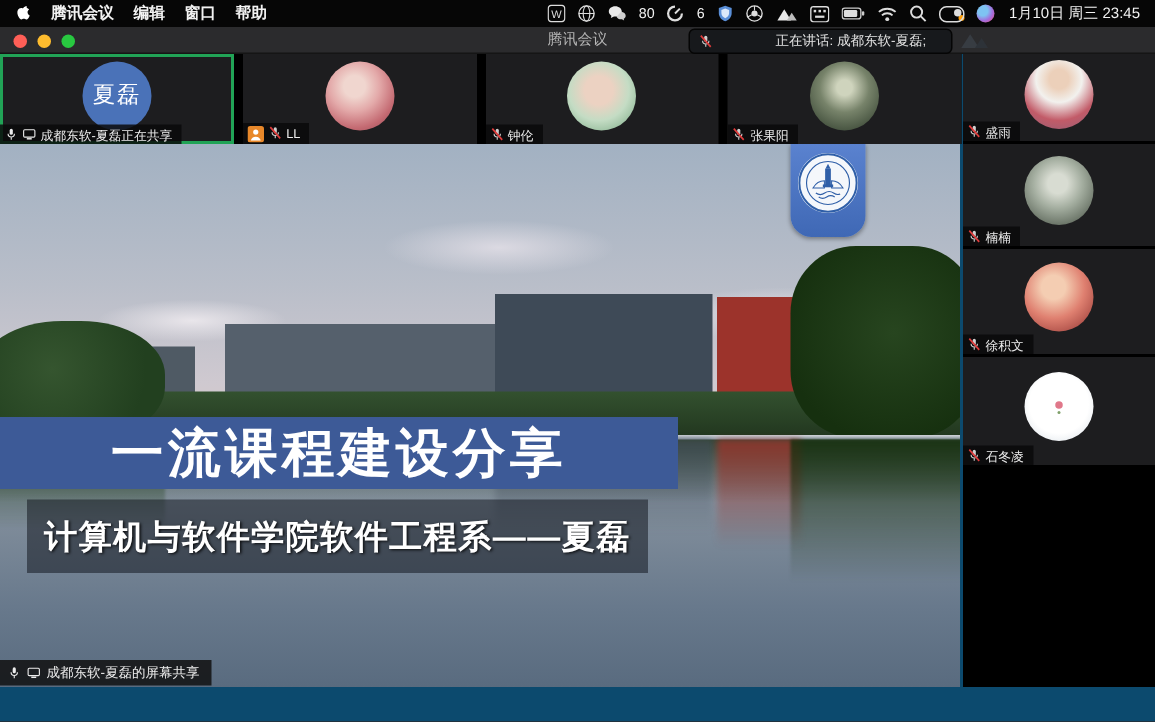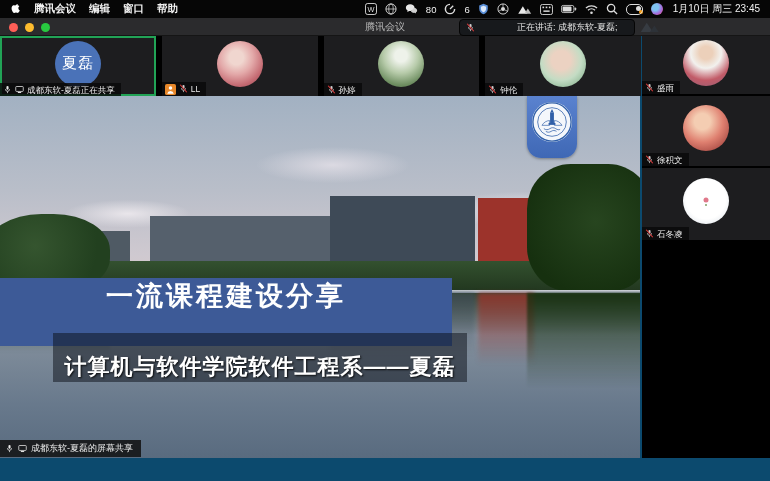--- a/index.html
+++ b/index.html
@@ -97,27 +97,27 @@
        background:linear-gradient(180deg,rgba(62,74,87,.65),rgba(62,74,87,0));}
   .refl-right{right:-12px;top:197px;width:125px;height:95px;filter:blur(1px);
        background:linear-gradient(180deg,rgba(22,48,15,.85),rgba(22,48,15,0));}
   .refl-left{left:-15px;top:197px;width:125px;height:60px;filter:blur(1px);
        background:linear-gradient(180deg,rgba(34,64,31,.8),rgba(34,64,31,0));}
 
   .logo-badge{position:absolute;left:527px;top:0;width:50px;height:62px;
        background:linear-gradient(180deg,#5a82cf,#3f68b5);border-radius:0 0 14px 14px;
        display:flex;justify-content:center;align-items:flex-start;padding-top:5px;box-sizing:border-box;
        box-shadow:0 1px 3px rgba(0,0,0,.35);}
-  .banner{position:absolute;left:0;top:182px;width:452px;height:68px;
-       background:var(--banner-blue,#3d5a97);display:flex;justify-content:center;
-       color:#fff;font-size:27px;font-weight:bold;letter-spacing:3px;}
+  .banner{position:absolute;left:0;top:182px;width:452px;height:48px;
+       background:var(--banner-blue,#3d5a97);display:flex;align-items:center;justify-content:center;
+       color:#fff;font-size:35px;font-weight:bold;letter-spacing:3px;}
   .subtitle{position:absolute;left:18px;top:237px;width:414px;height:49px;
-       background:rgba(10,14,22,.5);display:flex;align-items:flex-end;justify-content:center;
+       background:rgba(10,14,22,.5);display:flex;align-items:center;justify-content:center;
        color:#fff;font-size:22px;font-weight:bold;letter-spacing:1px;
-       text-shadow:1px 1px 2px rgba(0,0,0,.85);margin-left:35px;}
+       text-shadow:1px 1px 2px rgba(0,0,0,.85);}
   .share-tag{position:absolute;left:0;top:344px;height:17px;background:rgba(16,16,16,.85);
        display:flex;align-items:center;gap:4px;padding:0 8px 0 5px;font-size:9px;color:#ececec;white-space:nowrap;}
 </style>
 </head>
 <body>
 
 <div class="screen">
 
   <div class="menubar">
     <div class="mb-left">
@@ -274,56 +274,68 @@
         <svg class="ic" viewBox="0 0 12 12" width="9" height="9">
             <rect x="4.6" y="1.2" width="2.8" height="5.2" rx="1.4" fill="#cfcfcf"></rect>
             <path d="M3.2 5.6a2.8 2.8 0 0 0 5.6 0" fill="none" stroke="#cfcfcf"></path>
             <line x1="6" y1="8.6" x2="6" y2="10.8" stroke="#cfcfcf"></line>
             <line x1="1.6" y1="1" x2="10.4" y2="11" stroke="#e03c3c" stroke-width="1.5"></line>
           </svg>
         <span>LL</span>
       </div>
     </div>
     <div class="tile">
-      <div class="avatar av-sunting"></div>
-      <div class="plate">
-        <svg class="ic" viewBox="0 0 12 12" width="9" height="9">
-            <rect x="4.6" y="1.2" width="2.8" height="5.2" rx="1.4" fill="#cfcfcf"></rect>
-            <path d="M3.2 5.6a2.8 2.8 0 0 0 5.6 0" fill="none" stroke="#cfcfcf"></path>
-            <line x1="6" y1="8.6" x2="6" y2="10.8" stroke="#cfcfcf"></line>
-            <line x1="1.6" y1="1" x2="10.4" y2="11" stroke="#e03c3c" stroke-width="1.5"></line>
-          </svg>
-        <span>孙婷</span>
+      <div class="avatar av-zhonglun"></div>
+      <div class="plate">
+        <svg class="ic" viewBox="0 0 12 12" width="9" height="9">
+            <rect x="4.6" y="1.2" width="2.8" height="5.2" rx="1.4" fill="#cfcfcf"></rect>
+            <path d="M3.2 5.6a2.8 2.8 0 0 0 5.6 0" fill="none" stroke="#cfcfcf"></path>
+            <line x1="6" y1="8.6" x2="6" y2="10.8" stroke="#cfcfcf"></line>
+            <line x1="1.6" y1="1" x2="10.4" y2="11" stroke="#e03c3c" stroke-width="1.5"></line>
+          </svg>
+        <span>钟伦</span>
       </div>
     </div>
     <div class="tile">
-      <div class="avatar av-zhonglun"></div>
-      <div class="plate">
-        <svg class="ic" viewBox="0 0 12 12" width="9" height="9">
-            <rect x="4.6" y="1.2" width="2.8" height="5.2" rx="1.4" fill="#cfcfcf"></rect>
-            <path d="M3.2 5.6a2.8 2.8 0 0 0 5.6 0" fill="none" stroke="#cfcfcf"></path>
-            <line x1="6" y1="8.6" x2="6" y2="10.8" stroke="#cfcfcf"></line>
-            <line x1="1.6" y1="1" x2="10.4" y2="11" stroke="#e03c3c" stroke-width="1.5"></line>
-          </svg>
-        <span>钟伦</span>
+      <div class="avatar av-zhang"></div>
+      <div class="plate">
+        <svg class="ic" viewBox="0 0 12 12" width="9" height="9">
+            <rect x="4.6" y="1.2" width="2.8" height="5.2" rx="1.4" fill="#cfcfcf"></rect>
+            <path d="M3.2 5.6a2.8 2.8 0 0 0 5.6 0" fill="none" stroke="#cfcfcf"></path>
+            <line x1="6" y1="8.6" x2="6" y2="10.8" stroke="#cfcfcf"></line>
+            <line x1="1.6" y1="1" x2="10.4" y2="11" stroke="#e03c3c" stroke-width="1.5"></line>
+          </svg>
+        <span>张果阳</span>
       </div>
     </div>
   </div>
 
   <div class="rightcol">
     <div class="tile rc1">
       <div class="avatar av-shengyu"></div>
       <div class="plate">
         <svg class="ic" viewBox="0 0 12 12" width="9" height="9">
             <rect x="4.6" y="1.2" width="2.8" height="5.2" rx="1.4" fill="#cfcfcf"></rect>
             <path d="M3.2 5.6a2.8 2.8 0 0 0 5.6 0" fill="none" stroke="#cfcfcf"></path>
             <line x1="6" y1="8.6" x2="6" y2="10.8" stroke="#cfcfcf"></line>
             <line x1="1.6" y1="1" x2="10.4" y2="11" stroke="#e03c3c" stroke-width="1.5"></line>
           </svg>
         <span>盛雨</span>
+      </div>
+    </div>
+    <div class="tile rc2">
+      <div class="avatar av-nannan"></div>
+      <div class="plate">
+        <svg class="ic" viewBox="0 0 12 12" width="9" height="9">
+            <rect x="4.6" y="1.2" width="2.8" height="5.2" rx="1.4" fill="#cfcfcf"></rect>
+            <path d="M3.2 5.6a2.8 2.8 0 0 0 5.6 0" fill="none" stroke="#cfcfcf"></path>
+            <line x1="6" y1="8.6" x2="6" y2="10.8" stroke="#cfcfcf"></line>
+            <line x1="1.6" y1="1" x2="10.4" y2="11" stroke="#e03c3c" stroke-width="1.5"></line>
+          </svg>
+        <span>楠楠</span>
       </div>
     </div>
     <div class="tile rc3">
       <div class="avatar av-xujiwen"></div>
       <div class="plate">
         <svg class="ic" viewBox="0 0 12 12" width="9" height="9">
             <rect x="4.6" y="1.2" width="2.8" height="5.2" rx="1.4" fill="#cfcfcf"></rect>
             <path d="M3.2 5.6a2.8 2.8 0 0 0 5.6 0" fill="none" stroke="#cfcfcf"></path>
             <line x1="6" y1="8.6" x2="6" y2="10.8" stroke="#cfcfcf"></line>
             <line x1="1.6" y1="1" x2="10.4" y2="11" stroke="#e03c3c" stroke-width="1.5"></line>

